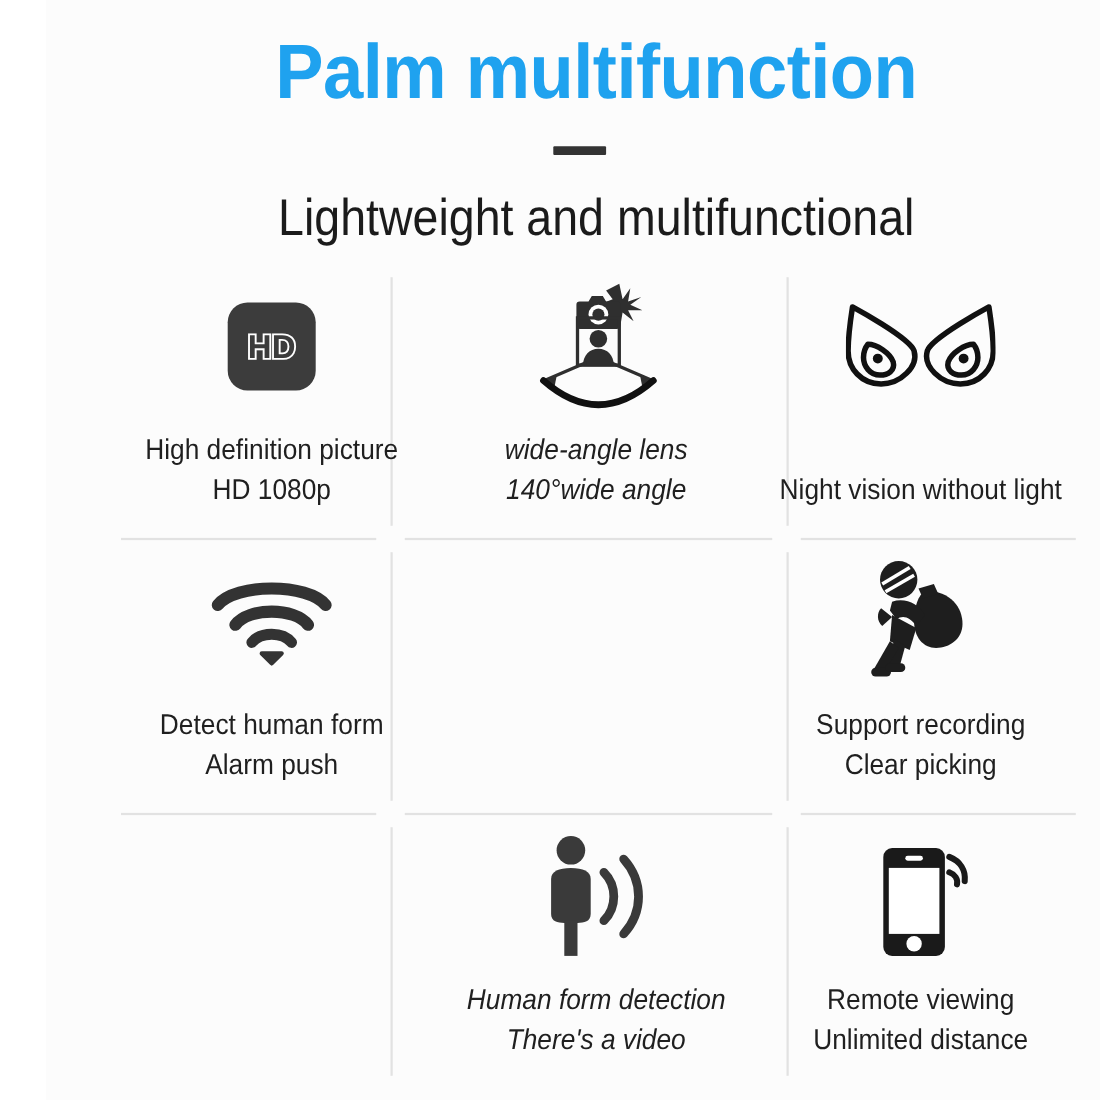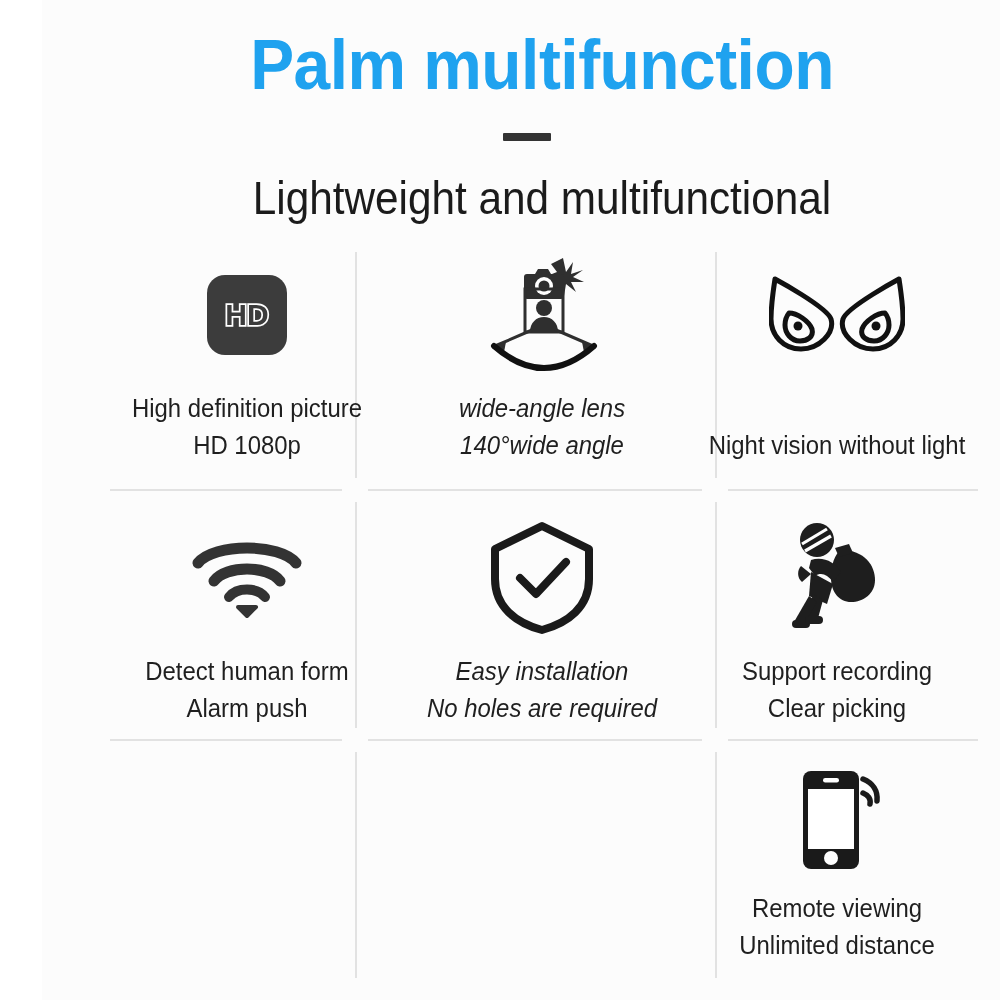--- a/index.html
+++ b/index.html
@@ -78,21 +78,21 @@
     height: 250px;
     display: flex;
     flex-direction: column;
     align-items: flex-start;
   }
 
   .c0 { left: 0; }
   .c1 { left: 295px; font-style: italic; }
   .c2 { left: 590px; }
   .r0 { top: 0; }
-  .r1 { top: 263px; }
+  .r1 { top: 250px; }
   .r2 { top: 500px; }
 
   .icon-box {
     height: 150px;
     width: 100%;
     display: flex;
     align-items: center;
     justify-content: center;
   }
 
@@ -228,30 +228,20 @@
           <path d="M6 26 C22 6 88 6 104 26" stroke-width="11"></path>
           <path d="M22 44 C34 28 76 28 88 44" stroke-width="11"></path>
           <path d="M37 60 C45 50 65 50 73 60" stroke-width="10"></path>
           <path d="M46 70 L55 79 L64 70 Z" fill="#333333" stroke="#333333" stroke-width="4" stroke-linejoin="round"></path>
         </svg>
       </div>
       <div class="caption">Detect human form</div>
       <div class="caption">Alarm push</div>
     </div>
 
-    <div class="cell r1 c1">
-      <div class="icon-box">
-        <svg width="104" height="114" viewBox="0 0 104 114" fill="none" stroke="#1a1a1a" stroke-width="8" stroke-linejoin="round" stroke-linecap="round">
-          <path d="M52 5 L99 28 L99 58 C99 86 78 102 52 109 C26 102 5 86 5 58 L5 28 Z"></path>
-          <path d="M30 57 L46 73 L76 41"></path>
-        </svg>
-      </div>
-      <div class="caption">Easy installation</div>
-      <div class="caption">No holes are required</div>
-    </div>
 
     <div class="cell r1 c2">
       <div class="icon-box">
         <svg width="96" height="112" viewBox="0 0 96 112" fill="#1e1e1e">
 
           <circle cx="28" cy="18" r="17"></circle>
           <g stroke="#ffffff" stroke-width="3.2">
             <line x1="13" y1="22" x2="38" y2="7"></line>
             <line x1="16" y1="29" x2="42" y2="14"></line>
           </g>
@@ -270,20 +260,37 @@
 
           <rect x="3" y="98" width="18" height="8" rx="4"></rect>
           <rect x="16" y="94" width="18" height="8" rx="4"></rect>
         </svg>
       </div>
       <div class="caption">Support recording</div>
       <div class="caption">Clear picking</div>
     </div>
 
 
+    <div class="cell r2 c1">
+      <div class="icon-box">
+        <svg width="106" height="112" viewBox="0 0 106 112" fill="none">
+          <g fill="#3a3a3a">
+            <circle cx="30" cy="14" r="13"></circle>
+            <path d="M12 40 C12 33 19 30 30 30 C41 30 48 33 48 40 L48 72 C48 79 42 80 36 80 L24 80 C18 80 12 79 12 72 Z"></path>
+            <rect x="24" y="78" width="12" height="32"></rect>
+          </g>
+          <g stroke="#3a3a3a" stroke-width="8" stroke-linecap="round" fill="none">
+            <path d="M60 34 C72 46 72 66 60 78"></path>
+            <path d="M78 22 C96 42 96 70 78 90"></path>
+          </g>
+        </svg>
+      </div>
+      <div class="caption">Human form detection</div>
+      <div class="caption">There's a video</div>
+    </div>
 
     <div class="cell r2 c2">
       <div class="icon-box">
         <svg width="100" height="116" viewBox="0 0 100 116" fill="none">
           <rect x="16" y="14" width="56" height="98" rx="8" fill="#1a1a1a"></rect>
           <rect x="21" y="32" width="46" height="60" fill="#ffffff"></rect>
           <rect x="36" y="21" width="16" height="4.5" rx="2.2" fill="#ffffff"></rect>
           <circle cx="44" cy="101" r="7" fill="#ffffff"></circle>
           <g stroke="#1a1a1a" stroke-width="5.5" stroke-linecap="round" fill="none">
             <path d="M76 22 C86 26 91 34 90 44"></path>

